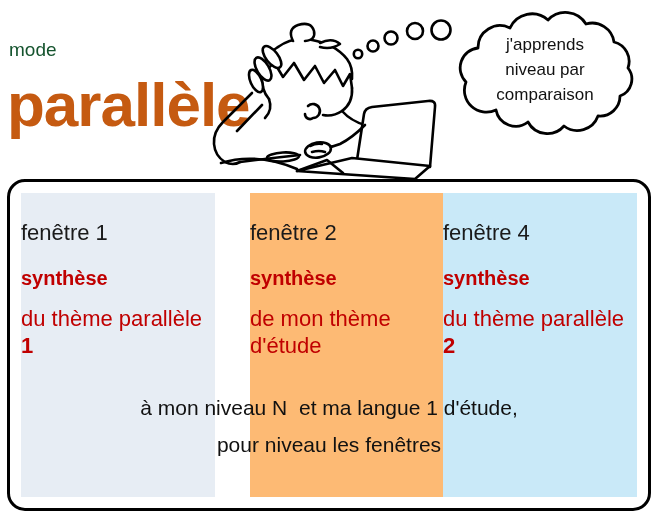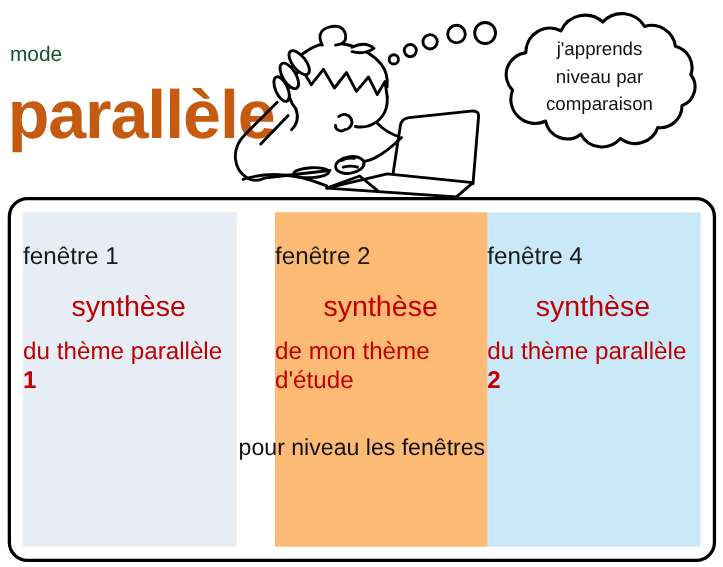--- a/index.html
+++ b/index.html
@@ -16,21 +16,21 @@
   .cloud-text { position:absolute; left:452px; top:32px; width:186px; text-align:center;
                 font-size:17px; line-height:25px; color:#111; }
   
   .panel { position:absolute; left:7px; top:179px; width:644px; height:332px;
            background:#fff; border:3px solid #000; border-radius:18px; box-sizing:border-box; }
   .win-col { position:absolute; top:11px; width:194px; height:304px; }
   .win-col.c1 { left:11px;  background:#E7EDF4; }
   .win-col.c2 { left:223px; background:#fdba74;margin-left:17px; }
   .win-col.c3 { left:433px; background:#C9E9F8; }
   .win-label   { margin-top:26px; font-size:22px; line-height:27px; color:#1a1a1a; }
-  .win-heading { margin-top:18px; font-size:26px; line-height:29px; font-weight:400; color:#C00000;padding-left:44px; }
+  .win-heading { margin-top:18px; font-size:20px; line-height:29px; font-weight:700; color:#C00000; }
   .win-desc    { margin-top:12px; font-size:22px; line-height:27px; color:#C00000; }
   .win-desc .em { font-weight:700; }
   .panel-footer { position:absolute; left:0; top:207px; width:100%; text-align:center;
                   font-size:21px; line-height:37px; color:#111; }
 </style>
 </head>
 <body>
 
 <div class="stage">
 
@@ -126,17 +126,18 @@
     <div class="win-col c3">
       <div class="win-label">fenêtre 4</div>
       <div class="win-heading">synthèse</div>
       <div class="win-desc">
         <div>du thème parallèle</div>
         <div class="em">2</div>
       </div>
     </div>
 
     <div class="panel-footer">
+      <div>à mon niveau N&nbsp; et ma langue 1 d'étude,</div>
       <div>pour niveau les fenêtres</div>
     </div>
 
   </div>
 </div>
 
 </body></html>

